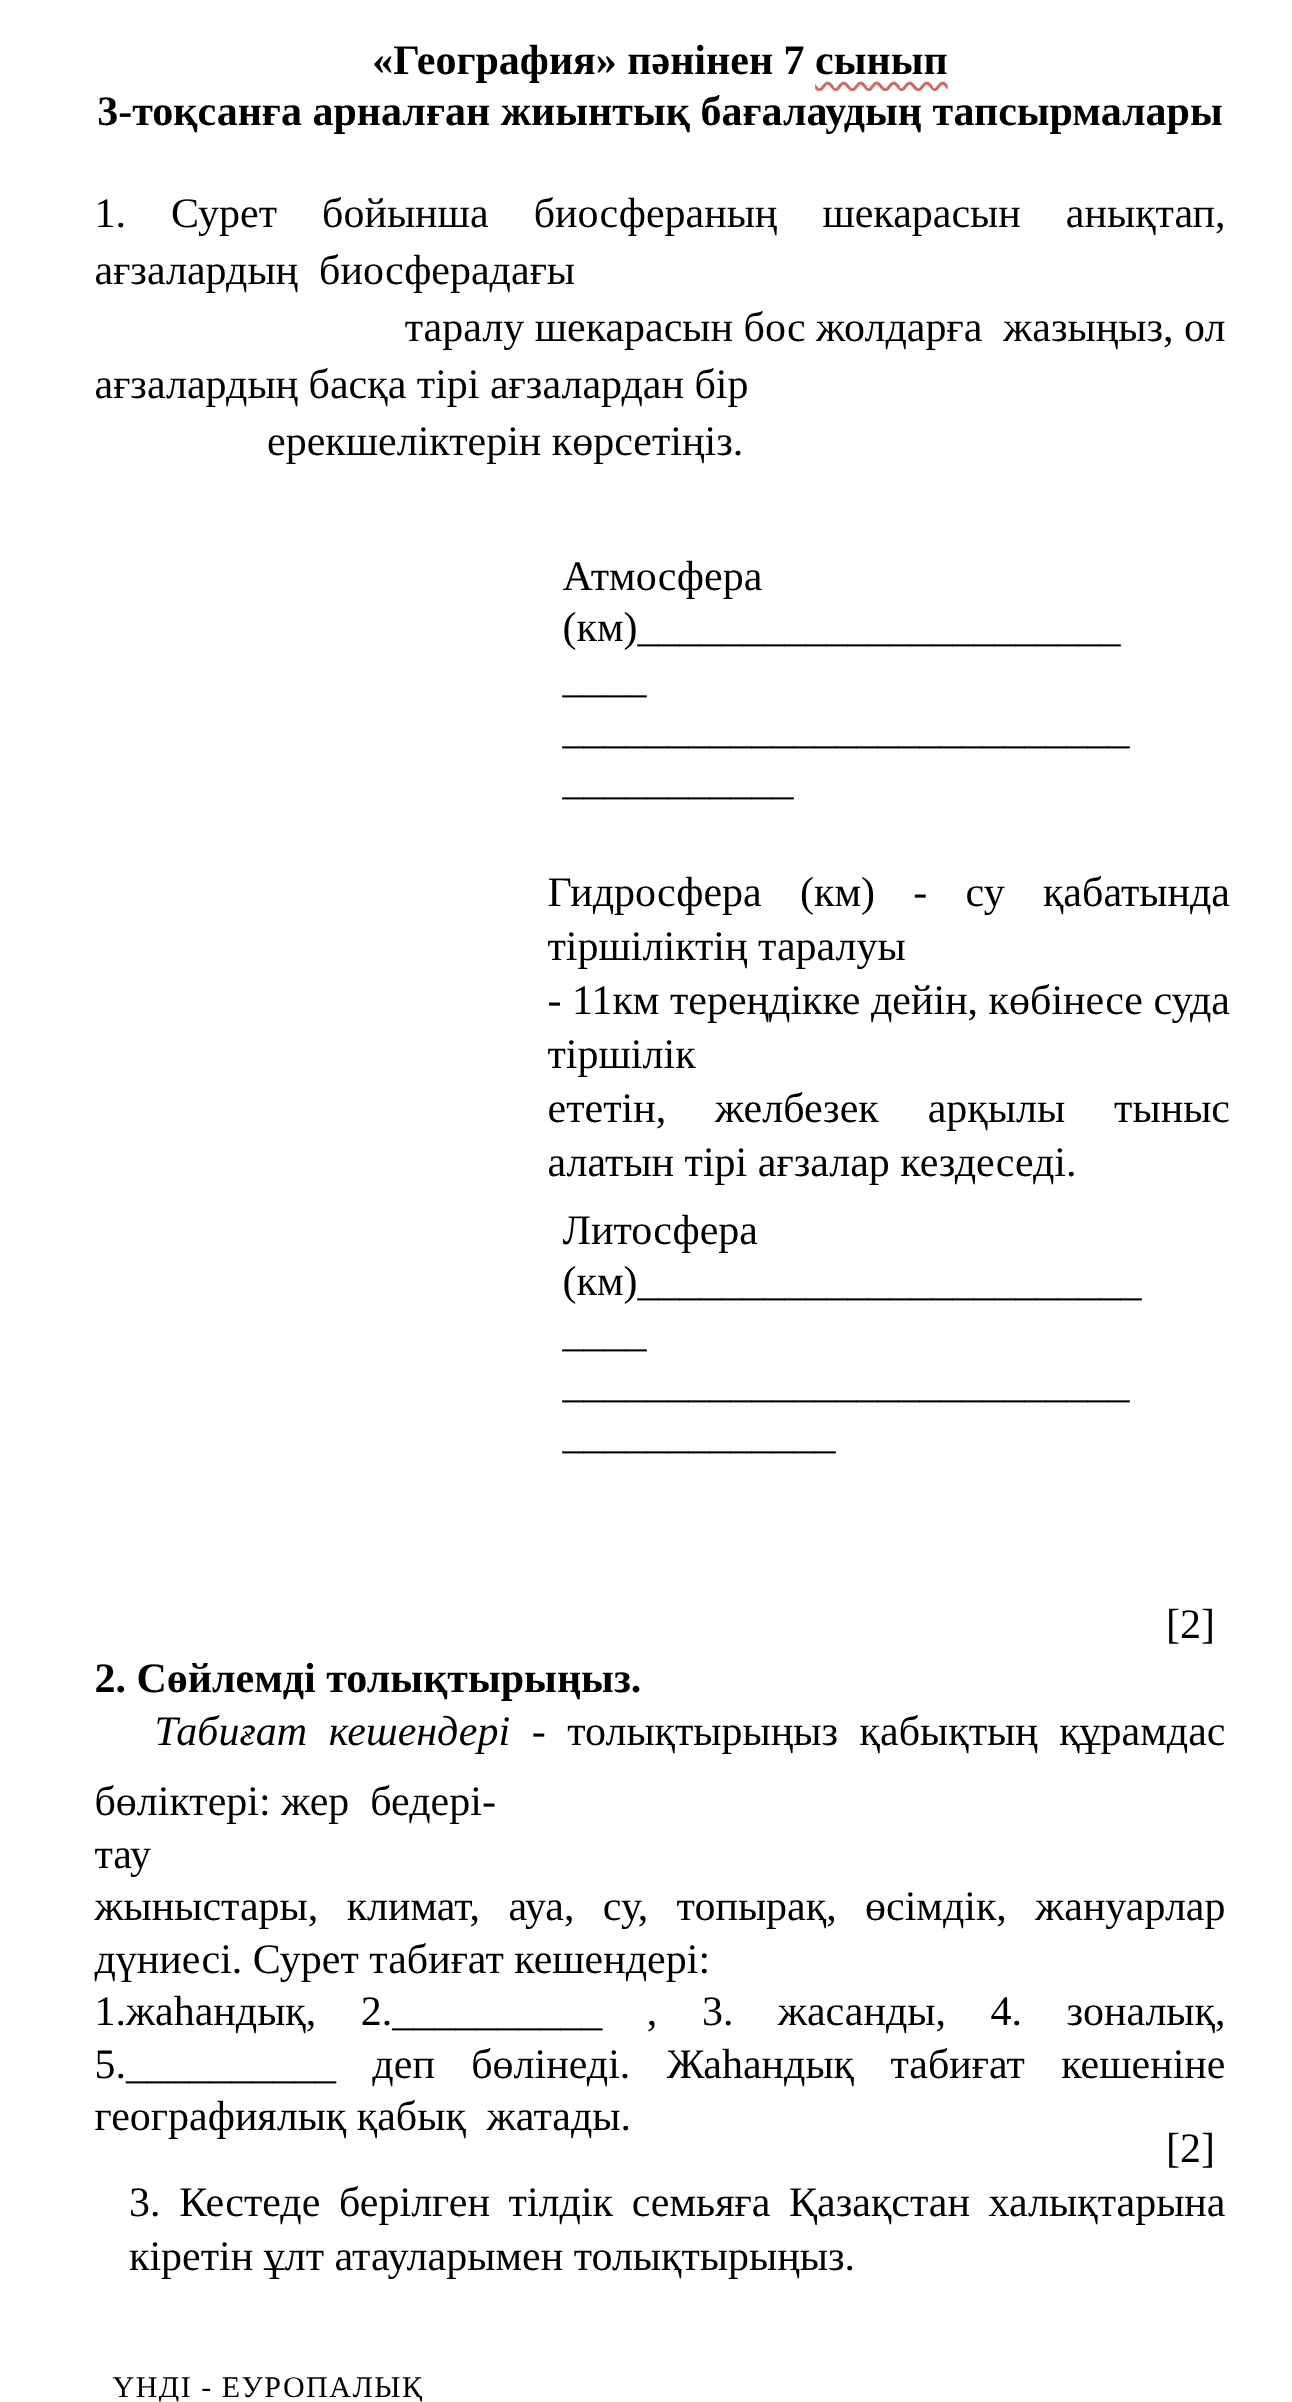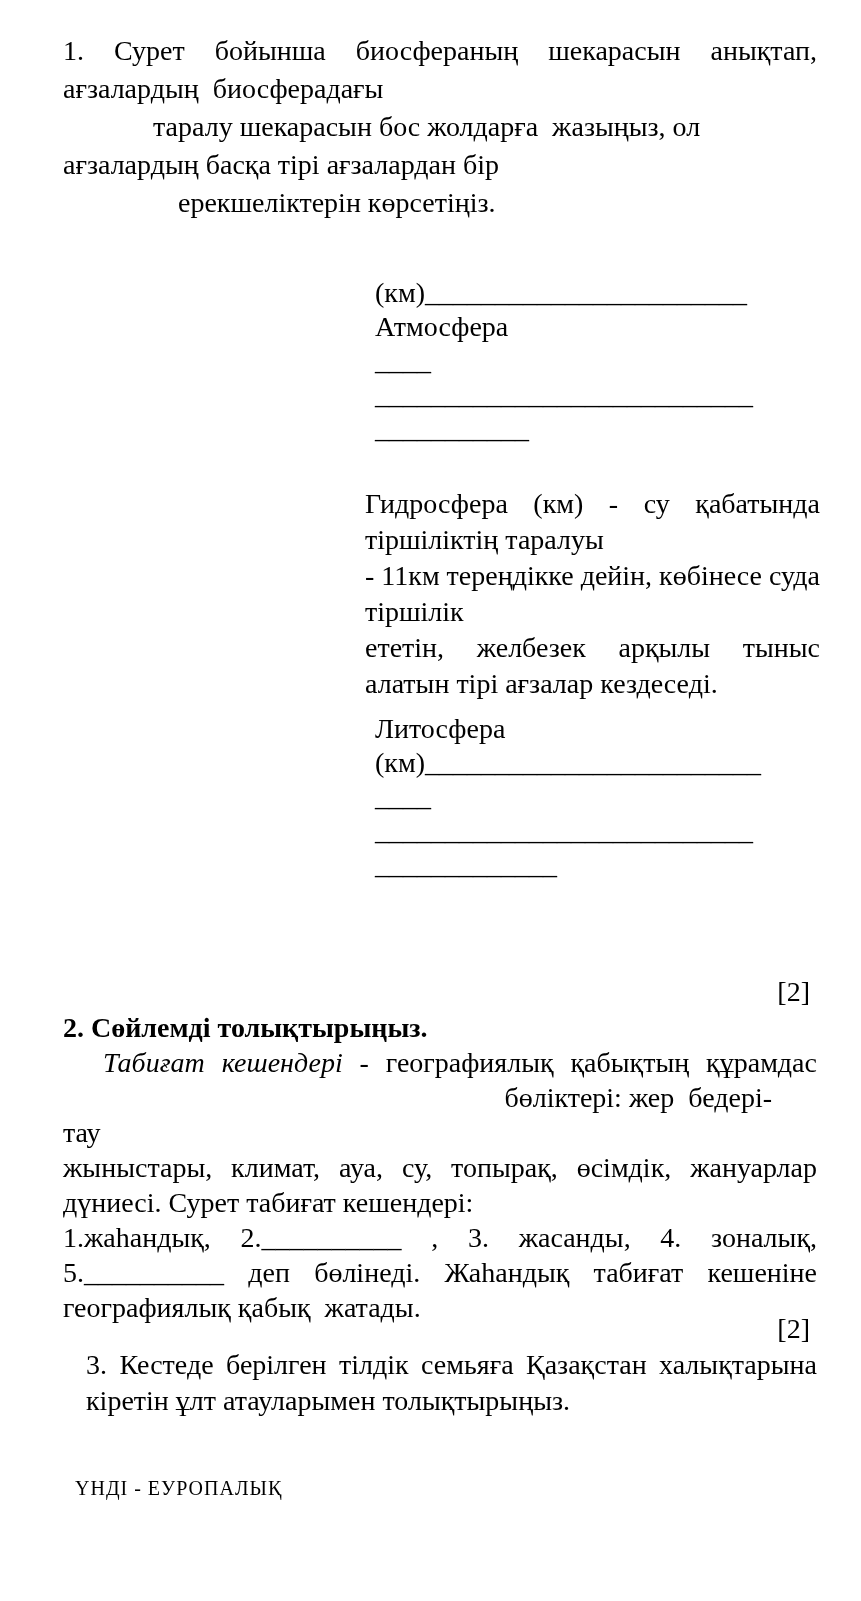--- a/index.html
+++ b/index.html
@@ -38,68 +38,73 @@
     text-decoration-style: wavy;
     text-decoration-color: #cf6b6b;
     text-decoration-thickness: 2px;
     text-underline-offset: 5px;
   }
   .task1 {
     margin-top: 32px;
     font-weight: normal;
     line-height: 38px;
   }
-  .indent-90  { padding-left: 90px; }
+  .indent-90  { padding-left: 90px; text-align: right; }
   .indent-115 { padding-left: 115px; }
   .sphere { line-height: 34px; }
   .atm { margin-left: 312px; margin-top: 54px; }
   .hyd { margin-left: 302px; margin-top: 40px; width: 455px; line-height: 36px; }
   .lit { margin-left: 312px; margin-top: 10px; }
   .mark {
     text-align: right;
     padding-right: 7px;
     line-height: 36px;
   }
   .mark1 { margin-top: 92px; }
   .mark2 { margin-top: -14px; }
   .task2 { line-height: 35px; }
   .bold { font-weight: bold; }
   .italic { font-style: italic; margin-left: 40px; }
   .dashline {
     display: flex;
-    justify-content: flex-end;
+    justify-content: flex-start;
     padding-right: 45px;
+    margin-top: 12px;
   }
   .dashline span { white-space: pre; }
   .task3 { line-height: 36px; margin-left: 23px; }
   .footer {
     margin-top: 58px;
     margin-left: 12px;
     font-size: 20px;
     line-height: 22px;
     letter-spacing: 1px;
   }
 </style>
 </head>
 <body>
 
 <div class="content">
 
+  <div class="title">
+    <div class="line"><span>«География» пәнінен 7 </span><span class="squiggle">сынып</span></div>
+    <div class="line">3-тоқсанға арналған жиынтық бағалаудың тапсырмалары</div>
+  </div>
 
   <div class="task1">
     <div class="line just">1. Сурет бойынша биосфераның шекарасын анықтап,</div>
     <div class="line">ағзалардың  биосферадағы</div>
     <div class="line indent-90">таралу шекарасын бос жолдарға  жазыңыз, ол</div>
     <div class="line">ағзалардың басқа тірі ағзалардан бір</div>
     <div class="line indent-115">ерекшеліктерін көрсетіңіз.</div>
   </div>
 
   <div class="sphere atm">
+    <div class="line">Атмосфера</div>
     <div class="line">(км)_______________________</div>
-    <div class="line">Атмосфера</div>
     <div class="line">____</div>
     <div class="line">___________________________</div>
     <div class="line">___________</div>
   </div>
 
   <div class="sphere hyd">
     <div class="line just">Гидросфера (км) - су қабатында</div>
     <div class="line">тіршіліктің таралуы</div>
     <div class="line">- 11км тереңдікке дейін, көбінесе суда</div>
     <div class="line">тіршілік</div>
@@ -112,21 +117,21 @@
     <div class="line">(км)________________________</div>
     <div class="line">____</div>
     <div class="line">___________________________</div>
     <div class="line">_____________</div>
   </div>
 
   <div class="mark mark1">[2]</div>
 
   <div class="task2">
     <div class="line bold">2. Сөйлемді толықтырыңыз.</div>
-    <div class="line just"><span class="italic">Табиғат кешендері</span><span> - географиялық қабықтың құрамдас</span></div>
+    <div class="line just"><span class="italic">Табиғат кешендері</span><span> - толықтырыңыз қабықтың құрамдас</span></div>
     <div class="dashline">
       <span>бөліктері: жер  бедері</span>
       <span>-</span>
     </div>
     <div class="line">тау</div>
     <div class="line just">жыныстары, климат, ауа, су, топырақ, өсімдік, жануарлар</div>
     <div class="line">дүниесі. Сурет табиғат кешендері:</div>
     <div class="line just">1.жаһандық, 2.__________ , 3. жасанды, 4. зоналық,</div>
     <div class="line just">5.__________ деп бөлінеді. Жаһандық табиғат кешеніне</div>
     <div class="line">географиялық қабық  жатады.</div>

